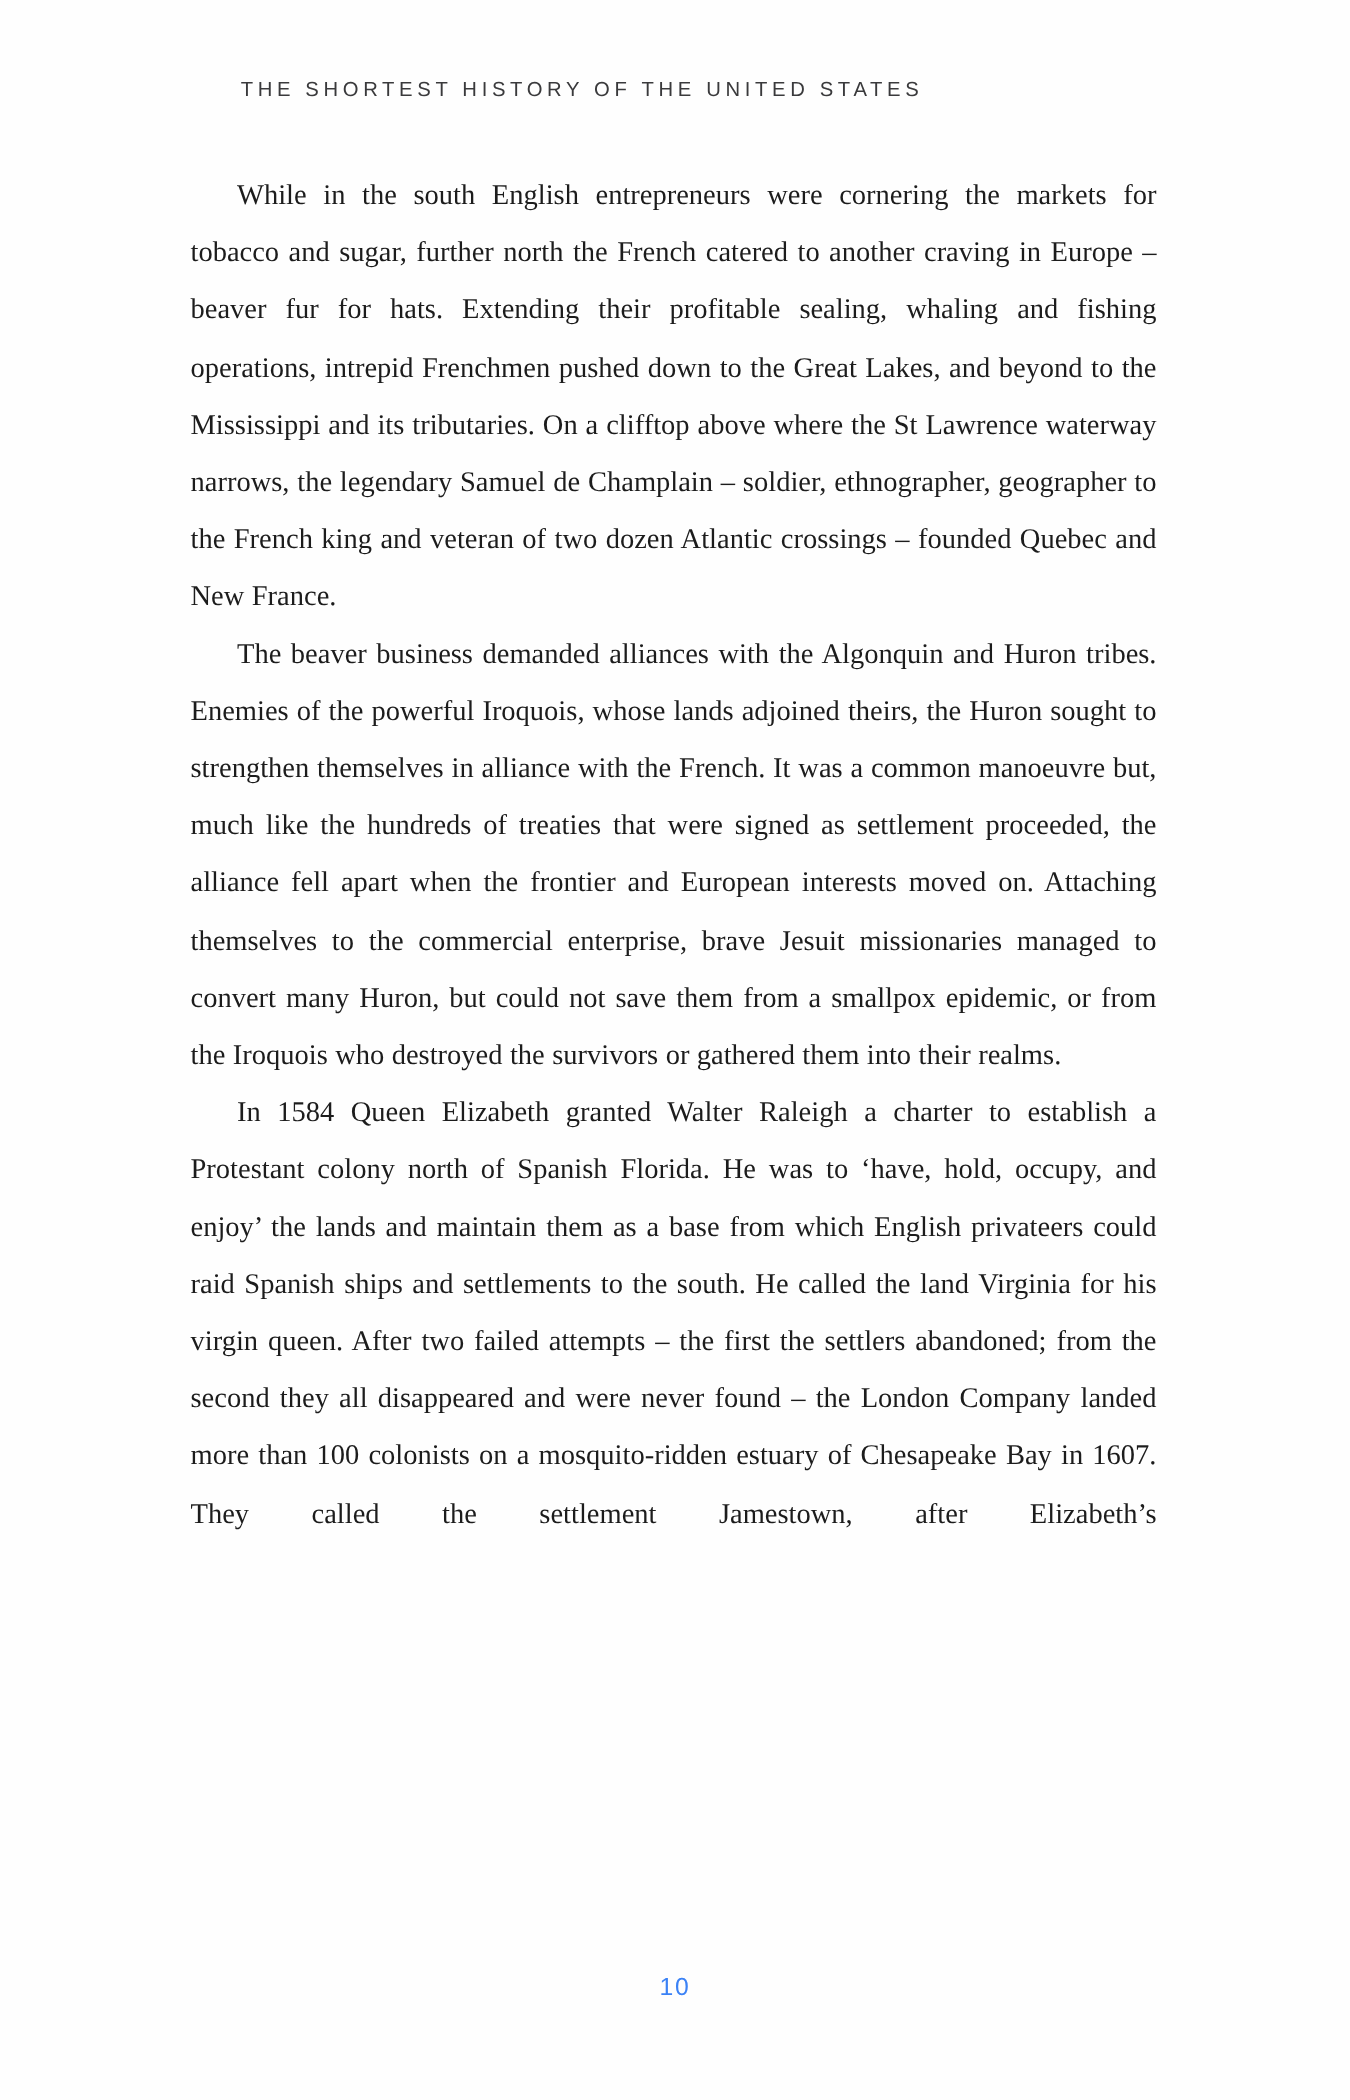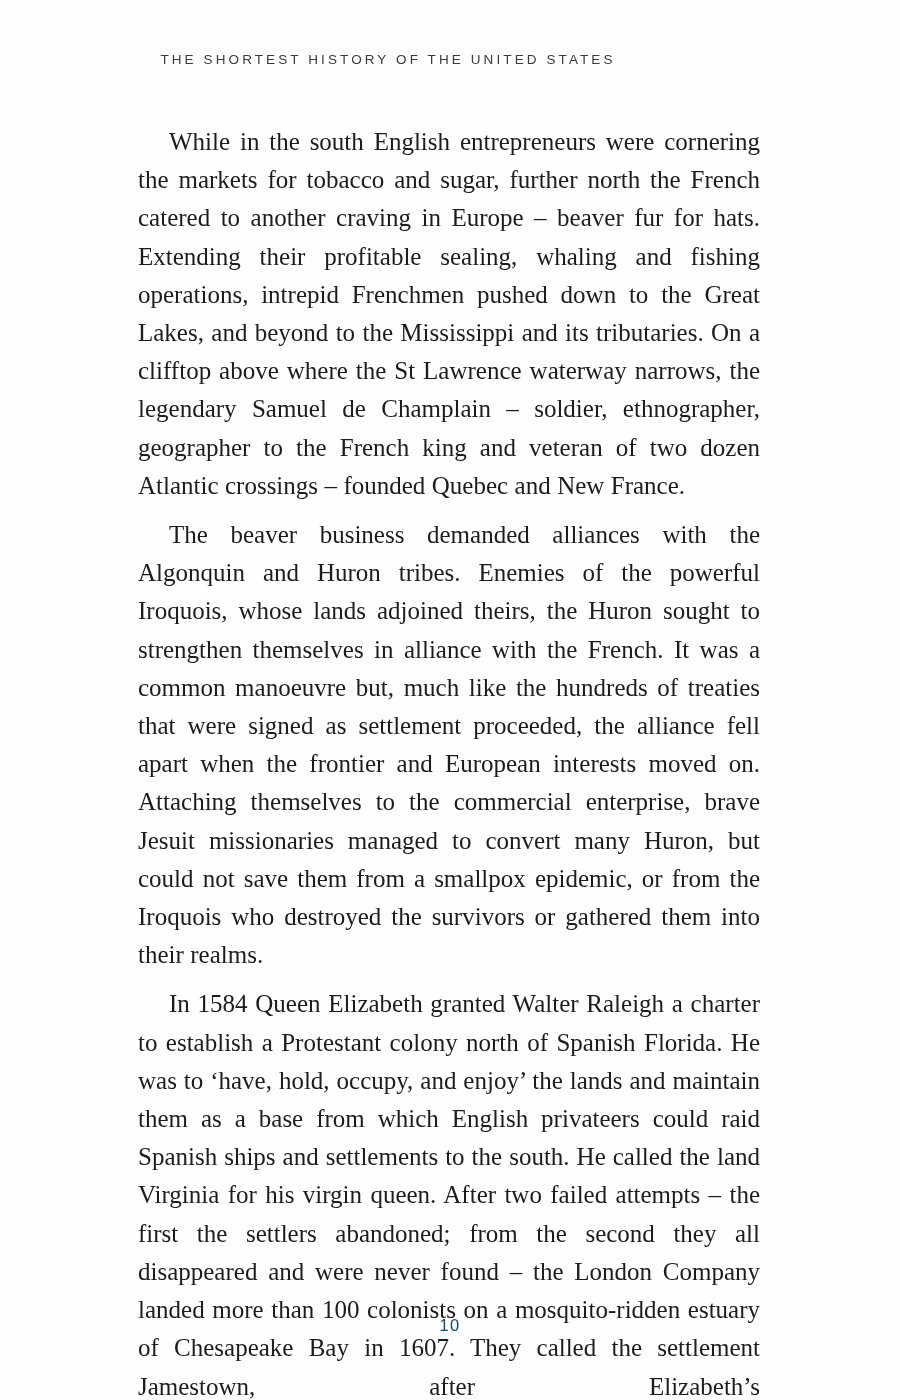--- a/index.html
+++ b/index.html
@@ -44,24 +44,24 @@
 
   
   .text-block {
     position: absolute;
     top: 112px;
     left: 127px;
     width: 644px;
   }
 
   .para {
-    margin: 11px;
+    margin: 0;
     text-align: justify;
     text-justify: inter-word;
-    font-size: 25px;
+    font-size: 19px;
     line-height: 38.2px;
     color: #1c1c1c;
     text-indent: 31px;
     -webkit-font-feature-settings: "liga" 1, "onum" 1;
     font-feature-settings: "liga" 1, "onum" 1;
     font-variant-numeric: oldstyle-nums;
     word-spacing: 0.2px;
     hyphens: none;
   }
   .para:last-child {
@@ -71,21 +71,21 @@
   
   .folio {
     position: absolute;
     top: 1316px;
     left: 0;
     width: 900px;
     text-align: center;
     font-family: "Liberation Sans", "DejaVu Sans", sans-serif;
     font-size: 16.5px;
     letter-spacing: 1.2px;
-    color: #0c4a6e;
+    color: #3b82f6;
   }
 </style>
 </head>
 <body>
 
 <div class="page">
 
   <div class="running-head">The Shortest History of the United States</div>
 
   <div class="text-block">

